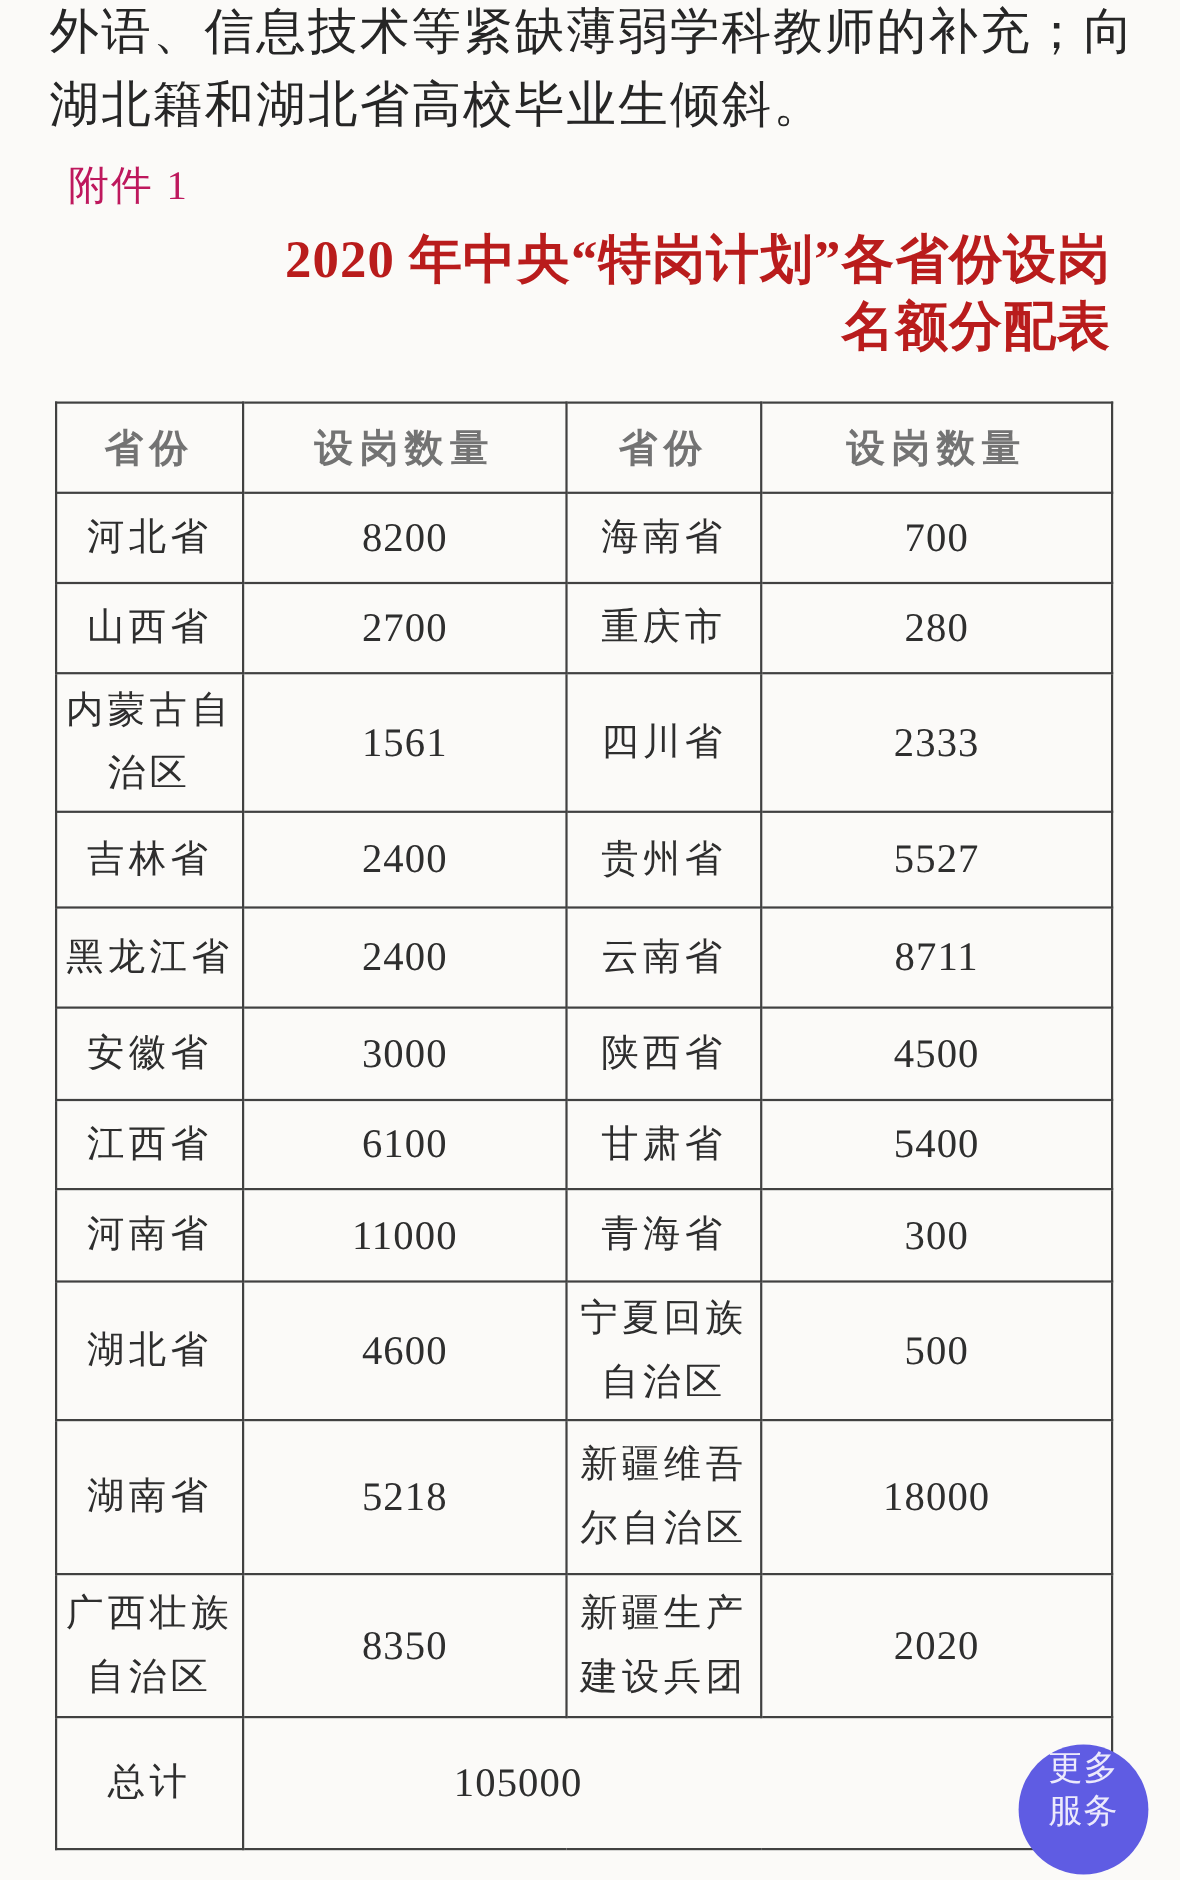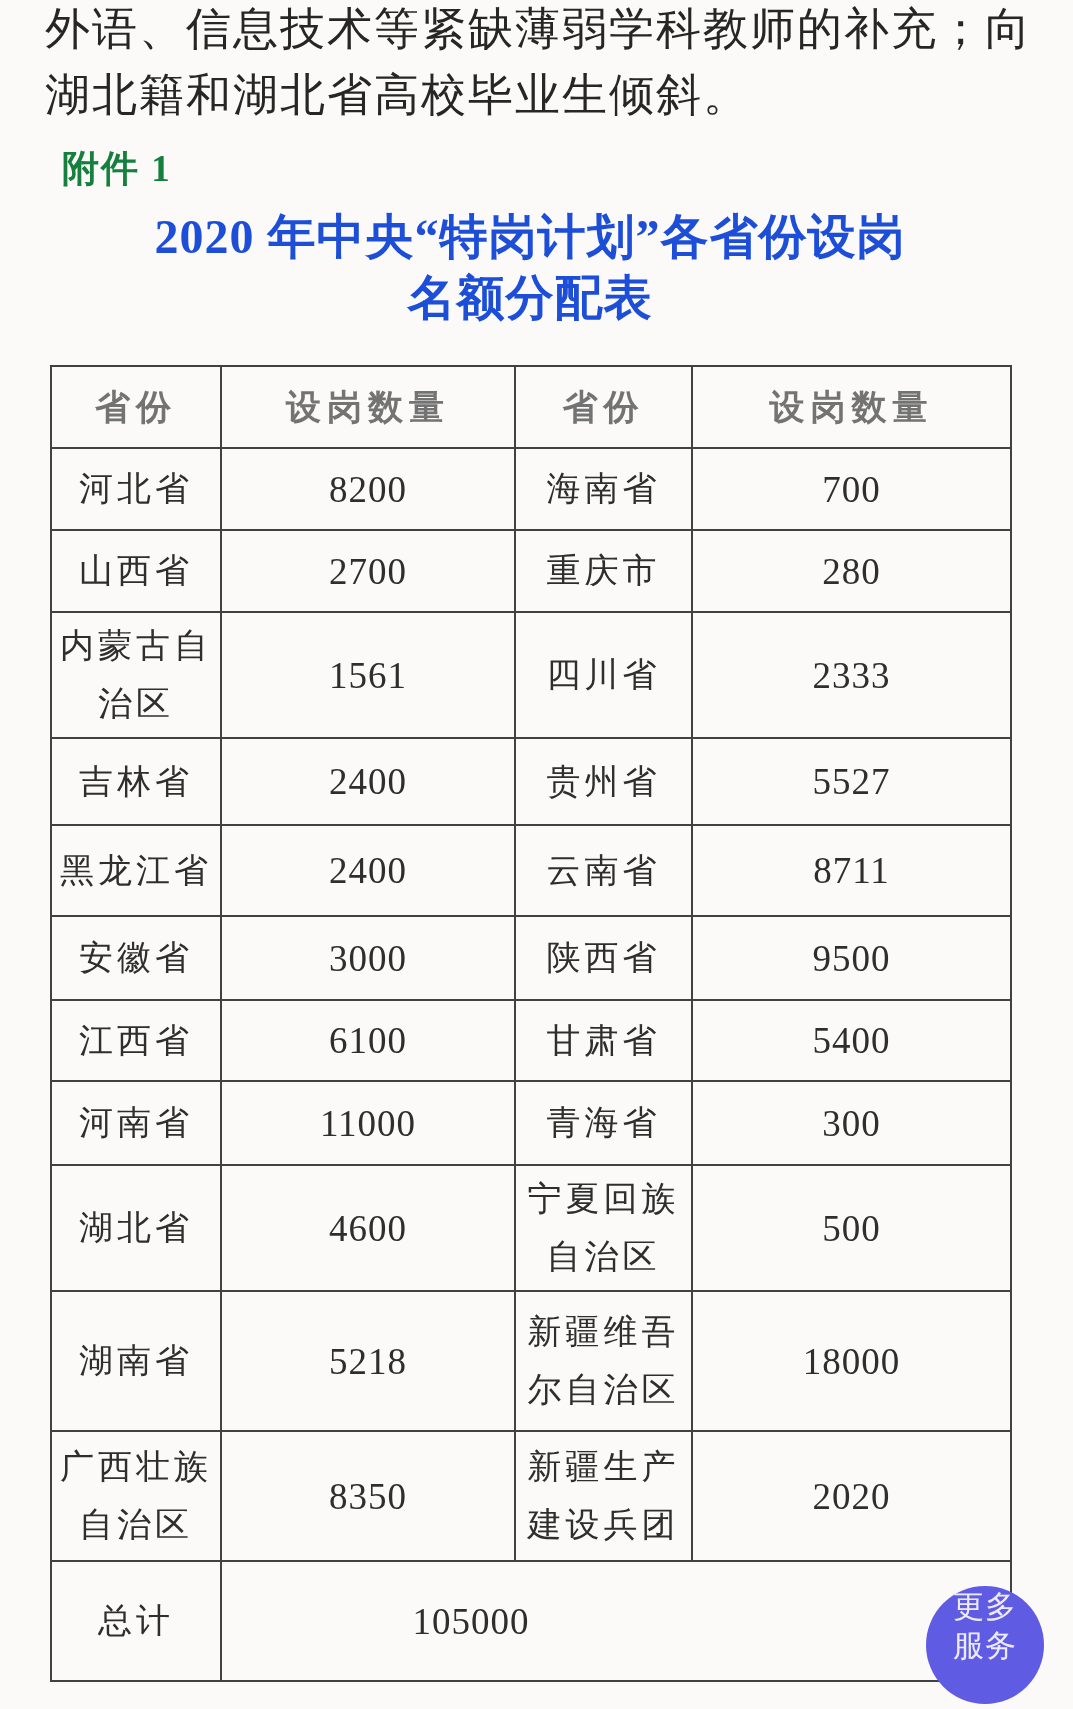--- a/index.html
+++ b/index.html
@@ -18,25 +18,25 @@
     position:absolute;left:45px;top:-4px;width:1000px;
     font-family:"Liberation Sans","DejaVu Sans",sans-serif;
     font-size:45px;line-height:66px;letter-spacing:2px;
     color:#262626;font-weight:500;
   }
   .intro .ln{white-space:nowrap;}
 
   
   .attachment{
     position:absolute;left:62px;top:144px;
-    font-size:37px;color:#15803d;font-weight:700;letter-spacing:2px;
+    font-size:37px;color:#be185d;font-weight:400;letter-spacing:2px;
   }
   .doc-title{
     position:absolute;left:50px;top:206px;width:960px;
-    text-align:center;font-weight:700;color:#1d4ed8;
+    text-align:right;font-weight:700;color:#b91c1c;
     font-size:48px;line-height:61px;letter-spacing:1px;
   }
 
   table.alloc{
     position:absolute;left:50px;top:365px;width:960px;
     border-collapse:collapse;table-layout:fixed;
     background:transparent;
   }
   table.alloc col.c1{width:170px}
   table.alloc col.c2{width:294px}
@@ -141,21 +141,21 @@
       <tr>
         <td class="prov">黑龙江省</td>
         <td class="num">2400</td>
         <td class="prov">云南省</td>
         <td class="num">8711</td>
       </tr>
       <tr>
         <td class="prov">安徽省</td>
         <td class="num">3000</td>
         <td class="prov">陕西省</td>
-        <td class="num">9500</td>
+        <td class="num">4500</td>
       </tr>
       <tr>
         <td class="prov">江西省</td>
         <td class="num">6100</td>
         <td class="prov">甘肃省</td>
         <td class="num">5400</td>
       </tr>
       <tr>
         <td class="prov">河南省</td>
         <td class="num">11000</td>

